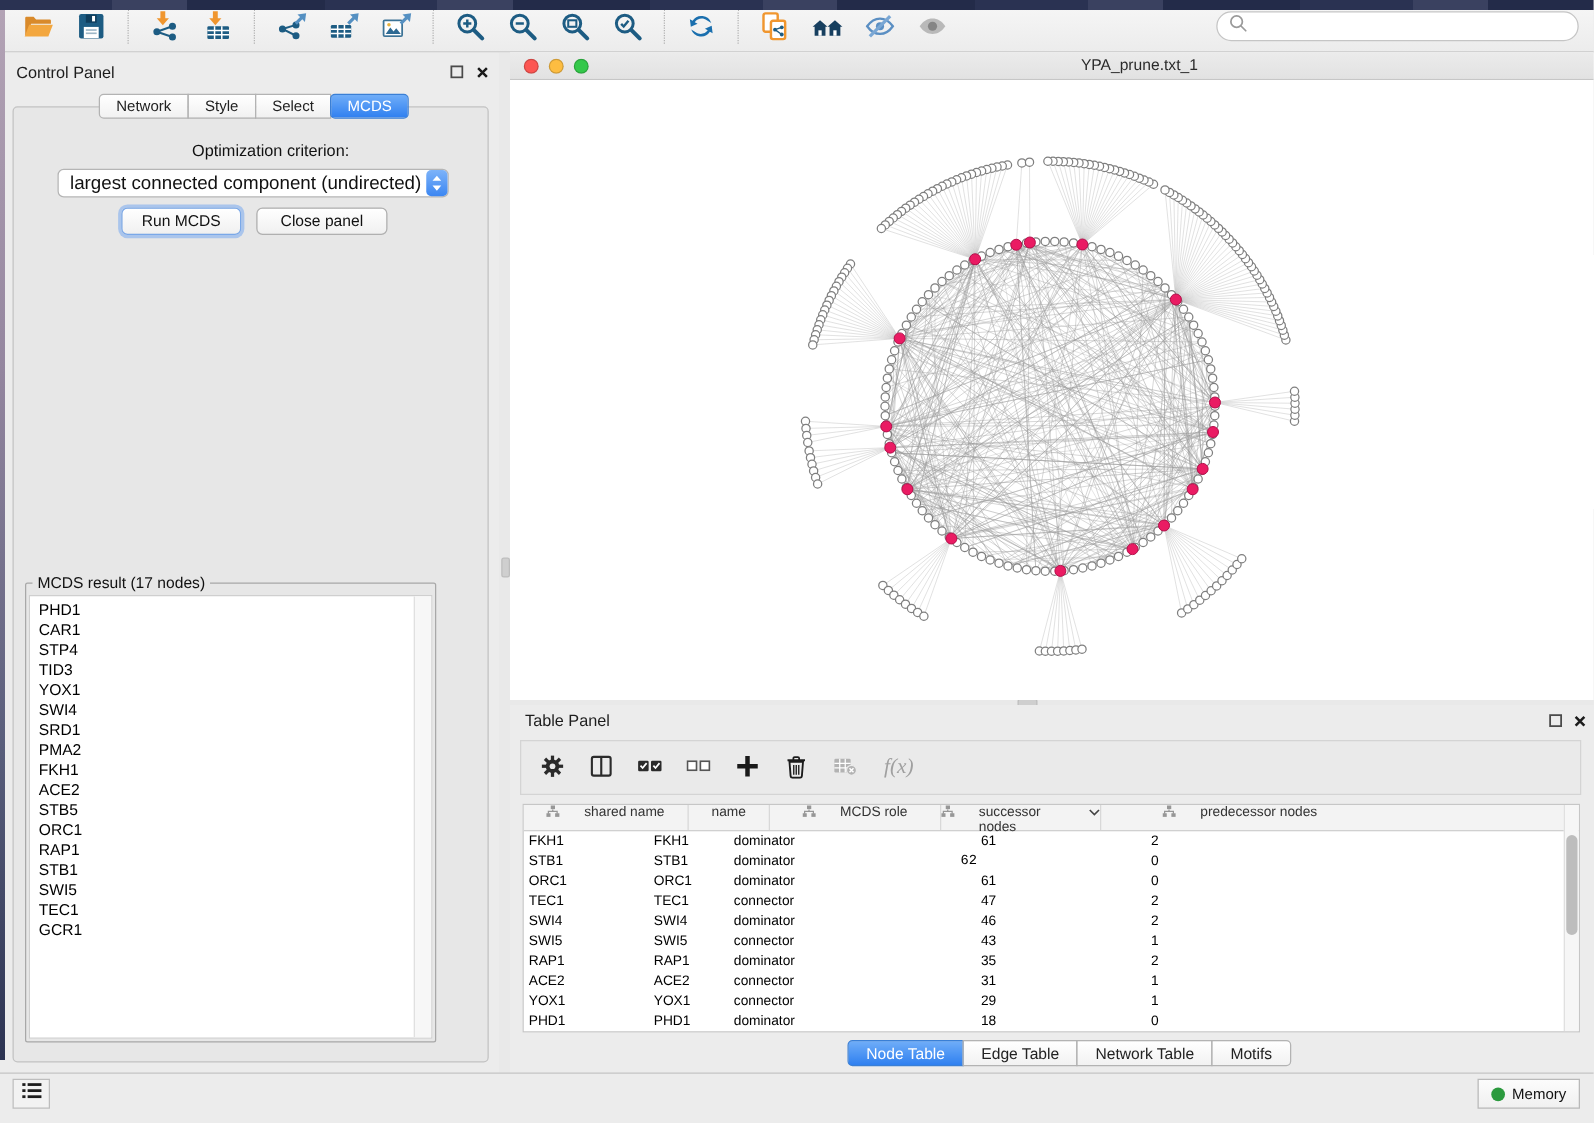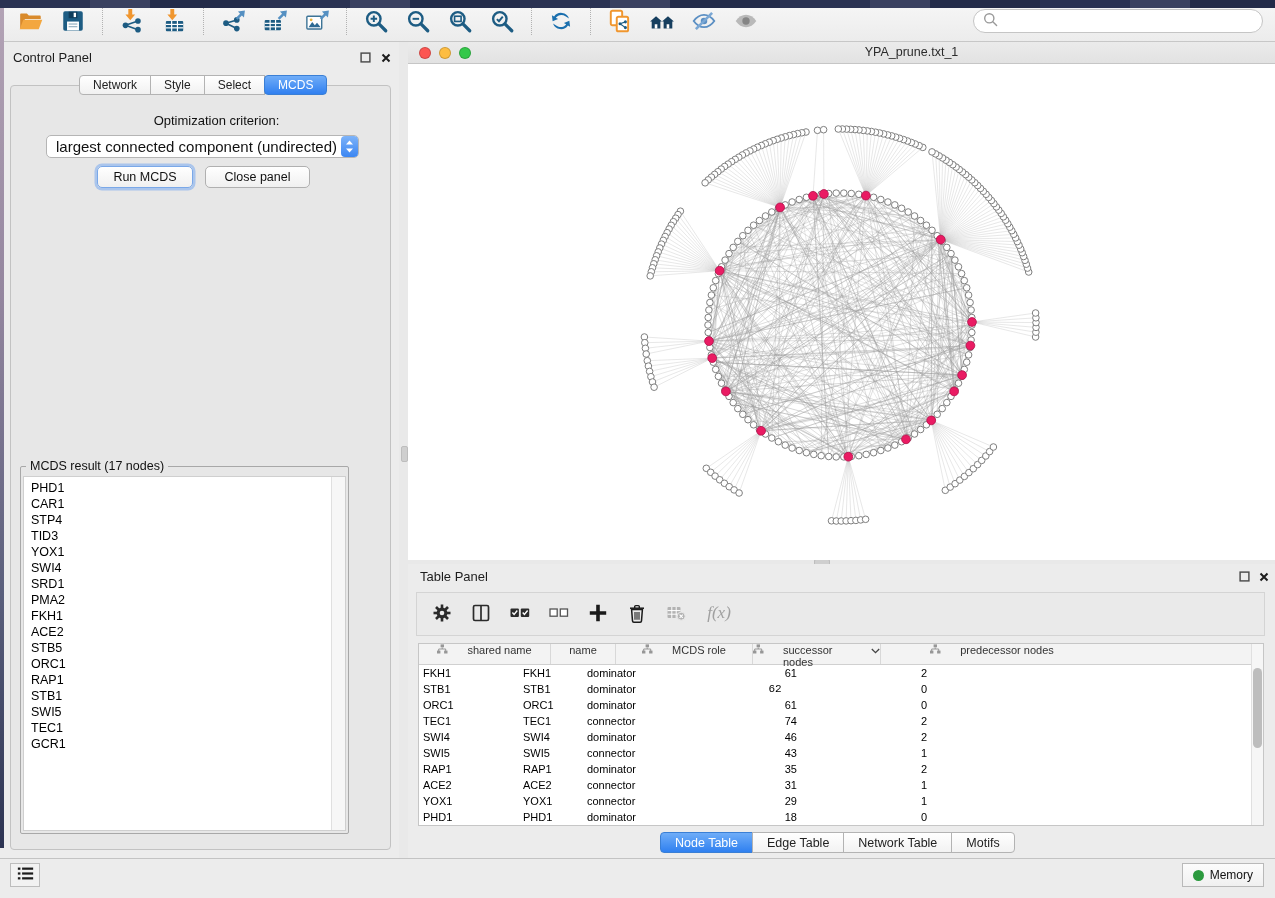--- a/index.html
+++ b/index.html
@@ -86,21 +86,21 @@
   .hcell{box-sizing:border-box;border-right:1px solid #d8d8d8;display:flex;align-items:flex-start;justify-content:center;
     gap:19px;font-size:11px;color:#333;cursor:pointer}
   .hcell:last-child{border-right:none}
   .trow{display:flex;height:16px}
   .tcell{box-sizing:border-box;font-size:11px;color:#000;line-height:16px;white-space:nowrap;overflow:hidden}
   #nt-scroll{position:absolute;right:0;top:0;bottom:0;width:11px;background:#f6f6f6;border-left:1px solid #e0e0e0}
   #nt-thumb{position:absolute;left:1px;right:1px;top:24px;height:80px;background:#bdbdbd;border-radius:5px}
   #tp-tabs{position:absolute;left:252px;top:268px;display:flex;height:21px}
   .tab2{box-sizing:border-box;border:1px solid #b3b3b3;background:linear-gradient(#ffffff,#f2f2f2);
     font-size:12.5px;display:flex;align-items:center;padding:0 14px;margin-left:-1px;cursor:pointer;color:#222}
-  .tab2:first-child{border-radius:4px 0 0 4px;margin-left:0}
+  .tab2:first-child{border-radius:4px 0 0 4px;margin-left:18px}
   .tab2:last-child{border-radius:0 4px 4px 0}
   .tab2.active{background:linear-gradient(#6fadf8,#2f80f0);color:#fff;border-color:#3a7fd5}
 
   
   #status-bar{position:absolute;left:0;top:858px;width:1275px;height:32px;box-sizing:border-box;
     background:#ececec;border-top:1px solid #c3c3c3}
   #statuslist-btn{position:absolute;left:10px;top:4px;width:30px;height:24px;box-sizing:border-box;
     background:#f2f2f2;border:1px solid #bdbdbd;display:flex;align-items:center;justify-content:center;cursor:pointer}
   #memory-btn{position:absolute;right:11px;top:4px;height:24px;box-sizing:border-box;padding:0 10px;
     background:linear-gradient(#fcfcfc,#f0f0f0);border:1px solid #b9b9b9;display:flex;align-items:center;gap:6px;
@@ -1340,21 +1340,21 @@
           <div class="tcell" style="width: 98px; padding-left: 4px;">ORC1</div>
           <div class="tcell" style="width: 64px; padding-left: 6px;">ORC1</div>
           <div class="tcell" style="width: 172px; padding-left: 6px;">dominator</div>
           <div class="tcell" style="width: 128px; text-align: right; padding-right: 84px; box-sizing: border-box;">61</div>
           <div class="tcell" style="width: 222px; text-align: right; padding-right: 176px; box-sizing: border-box;">0</div>
         </div>
         <div class="trow">
           <div class="tcell" style="width: 98px; padding-left: 4px;">TEC1</div>
           <div class="tcell" style="width: 64px; padding-left: 6px;">TEC1</div>
           <div class="tcell" style="width: 172px; padding-left: 6px;">connector</div>
-          <div class="tcell" style="width: 128px; text-align: right; padding-right: 84px; box-sizing: border-box;">74</div>
+          <div class="tcell" style="width: 128px; text-align: right; padding-right: 84px; box-sizing: border-box;">47</div>
           <div class="tcell" style="width: 222px; text-align: right; padding-right: 176px; box-sizing: border-box;">2</div>
         </div>
         <div class="trow">
           <div class="tcell" style="width: 98px; padding-left: 4px;">SWI4</div>
           <div class="tcell" style="width: 64px; padding-left: 6px;">SWI4</div>
           <div class="tcell" style="width: 172px; padding-left: 6px;">dominator</div>
           <div class="tcell" style="width: 128px; text-align: right; padding-right: 84px; box-sizing: border-box;">46</div>
           <div class="tcell" style="width: 222px; text-align: right; padding-right: 176px; box-sizing: border-box;">2</div>
         </div>
         <div class="trow">

